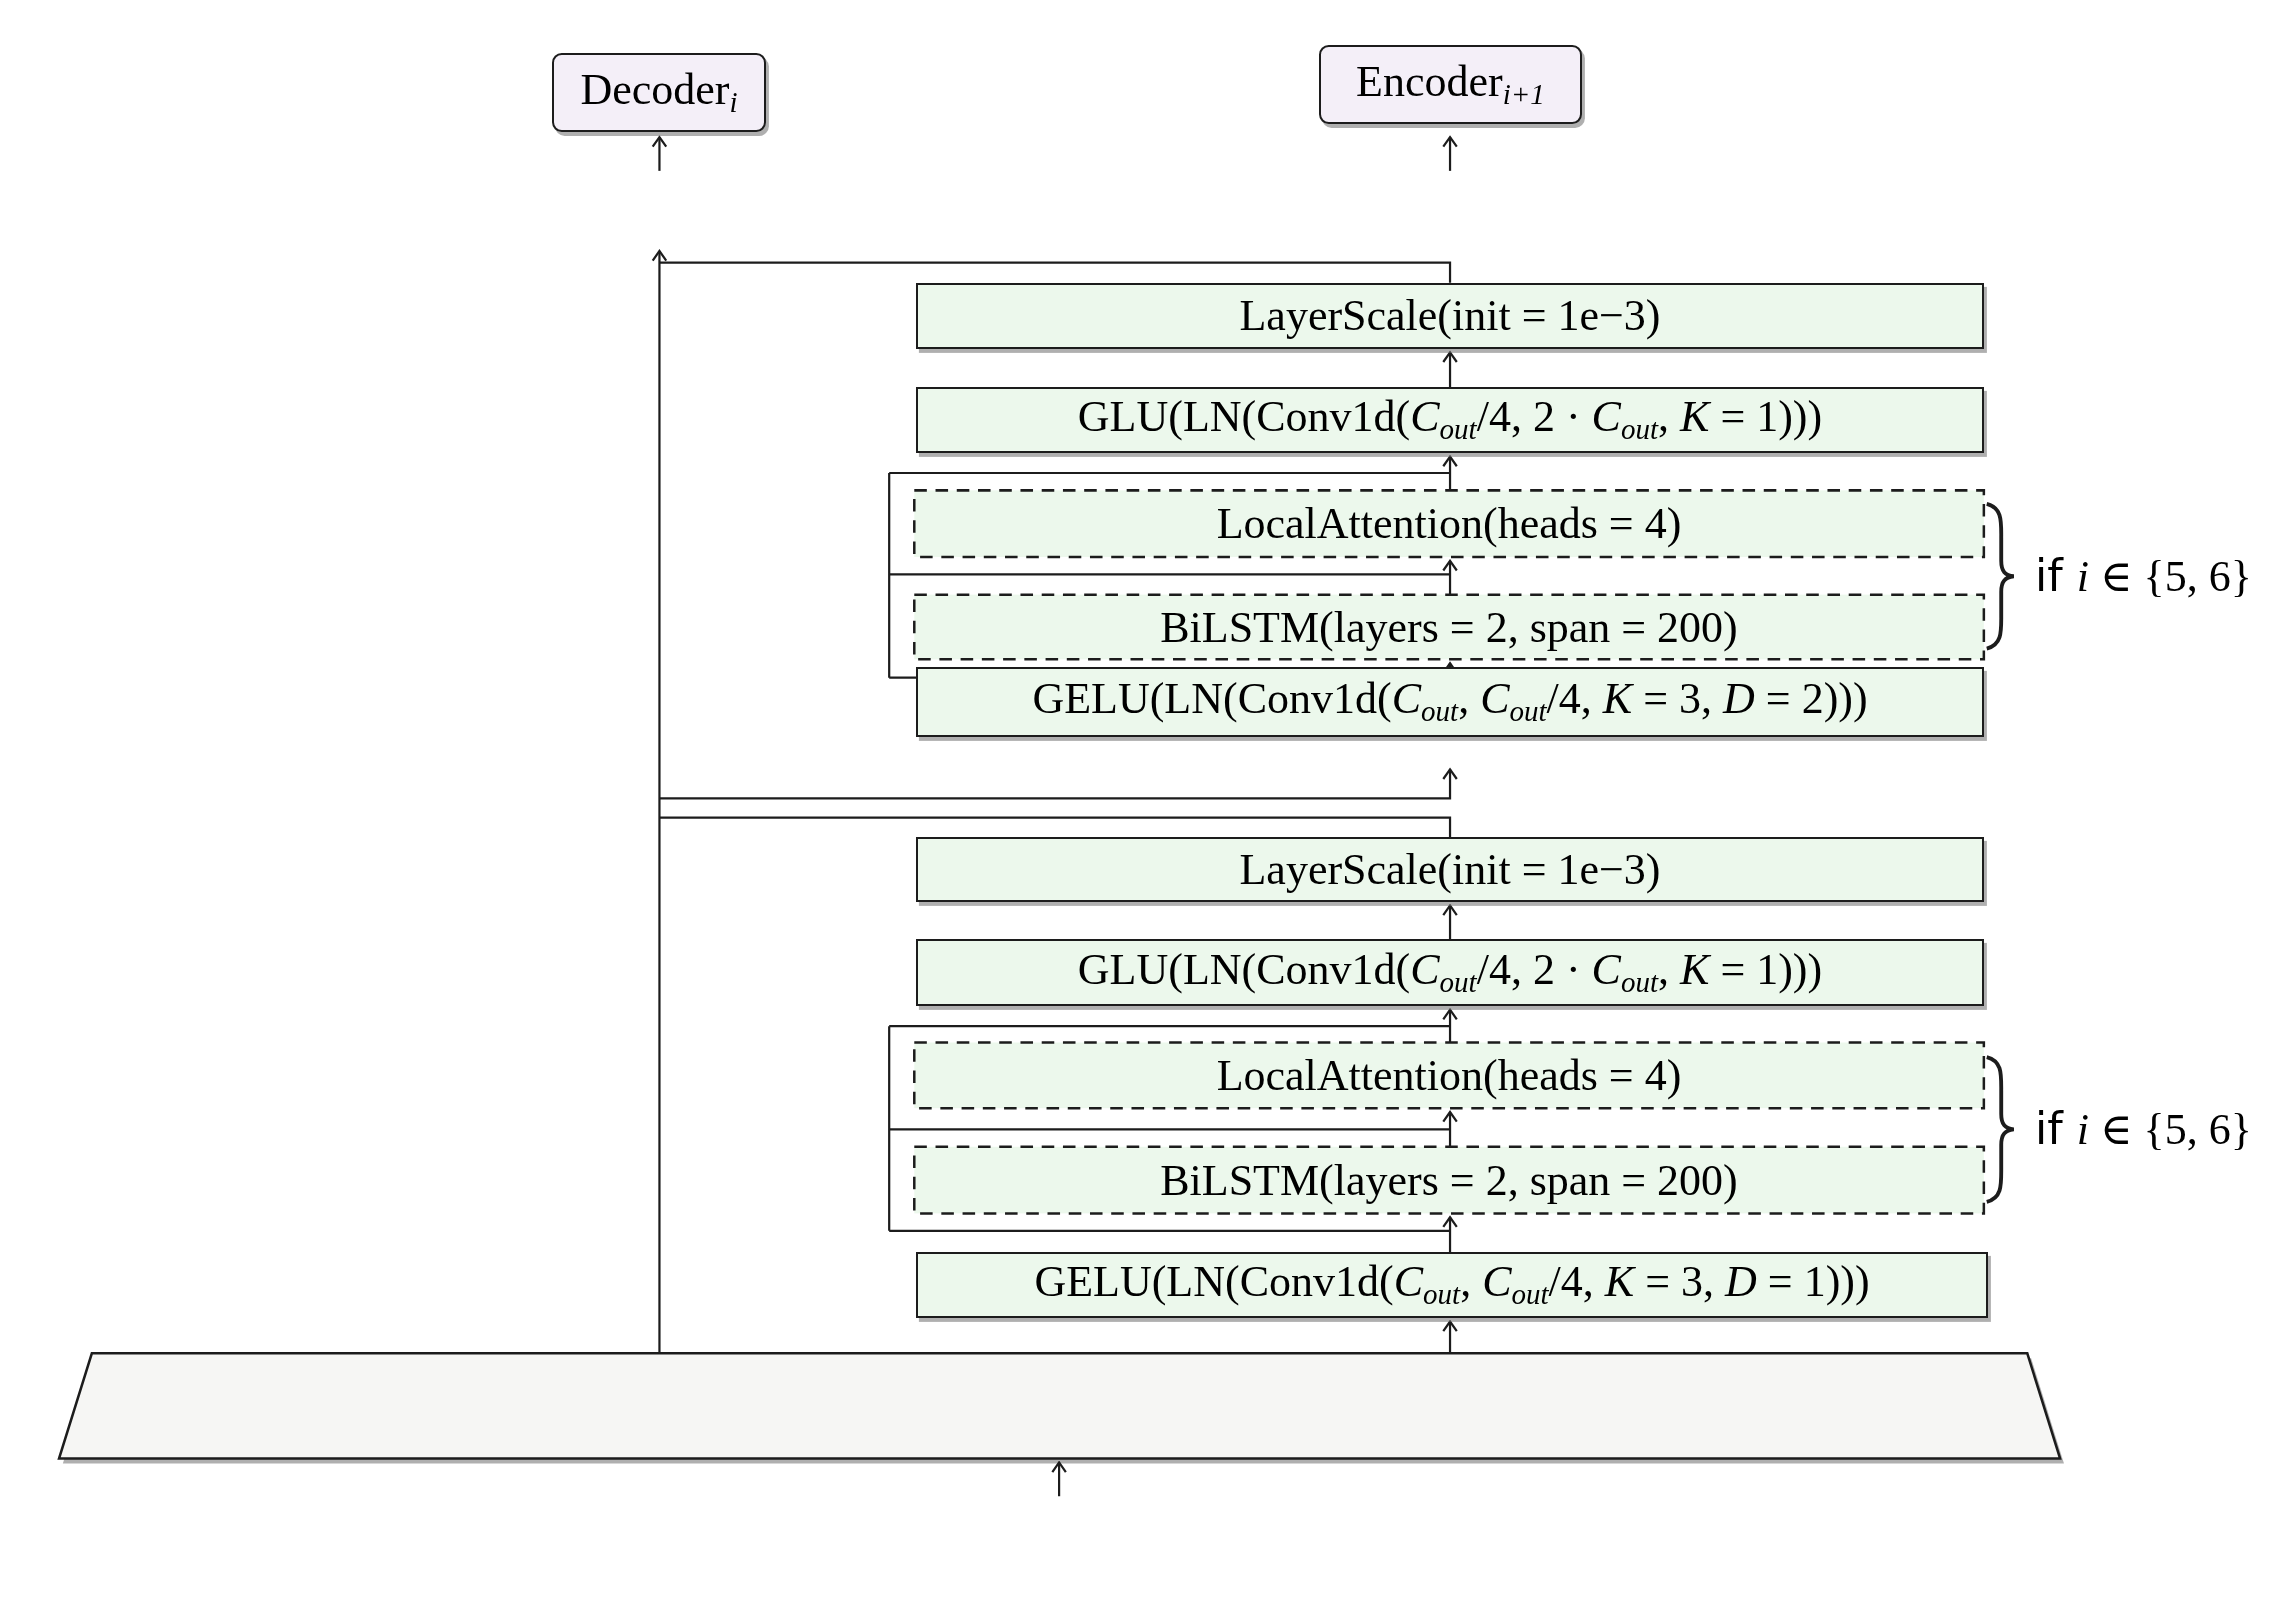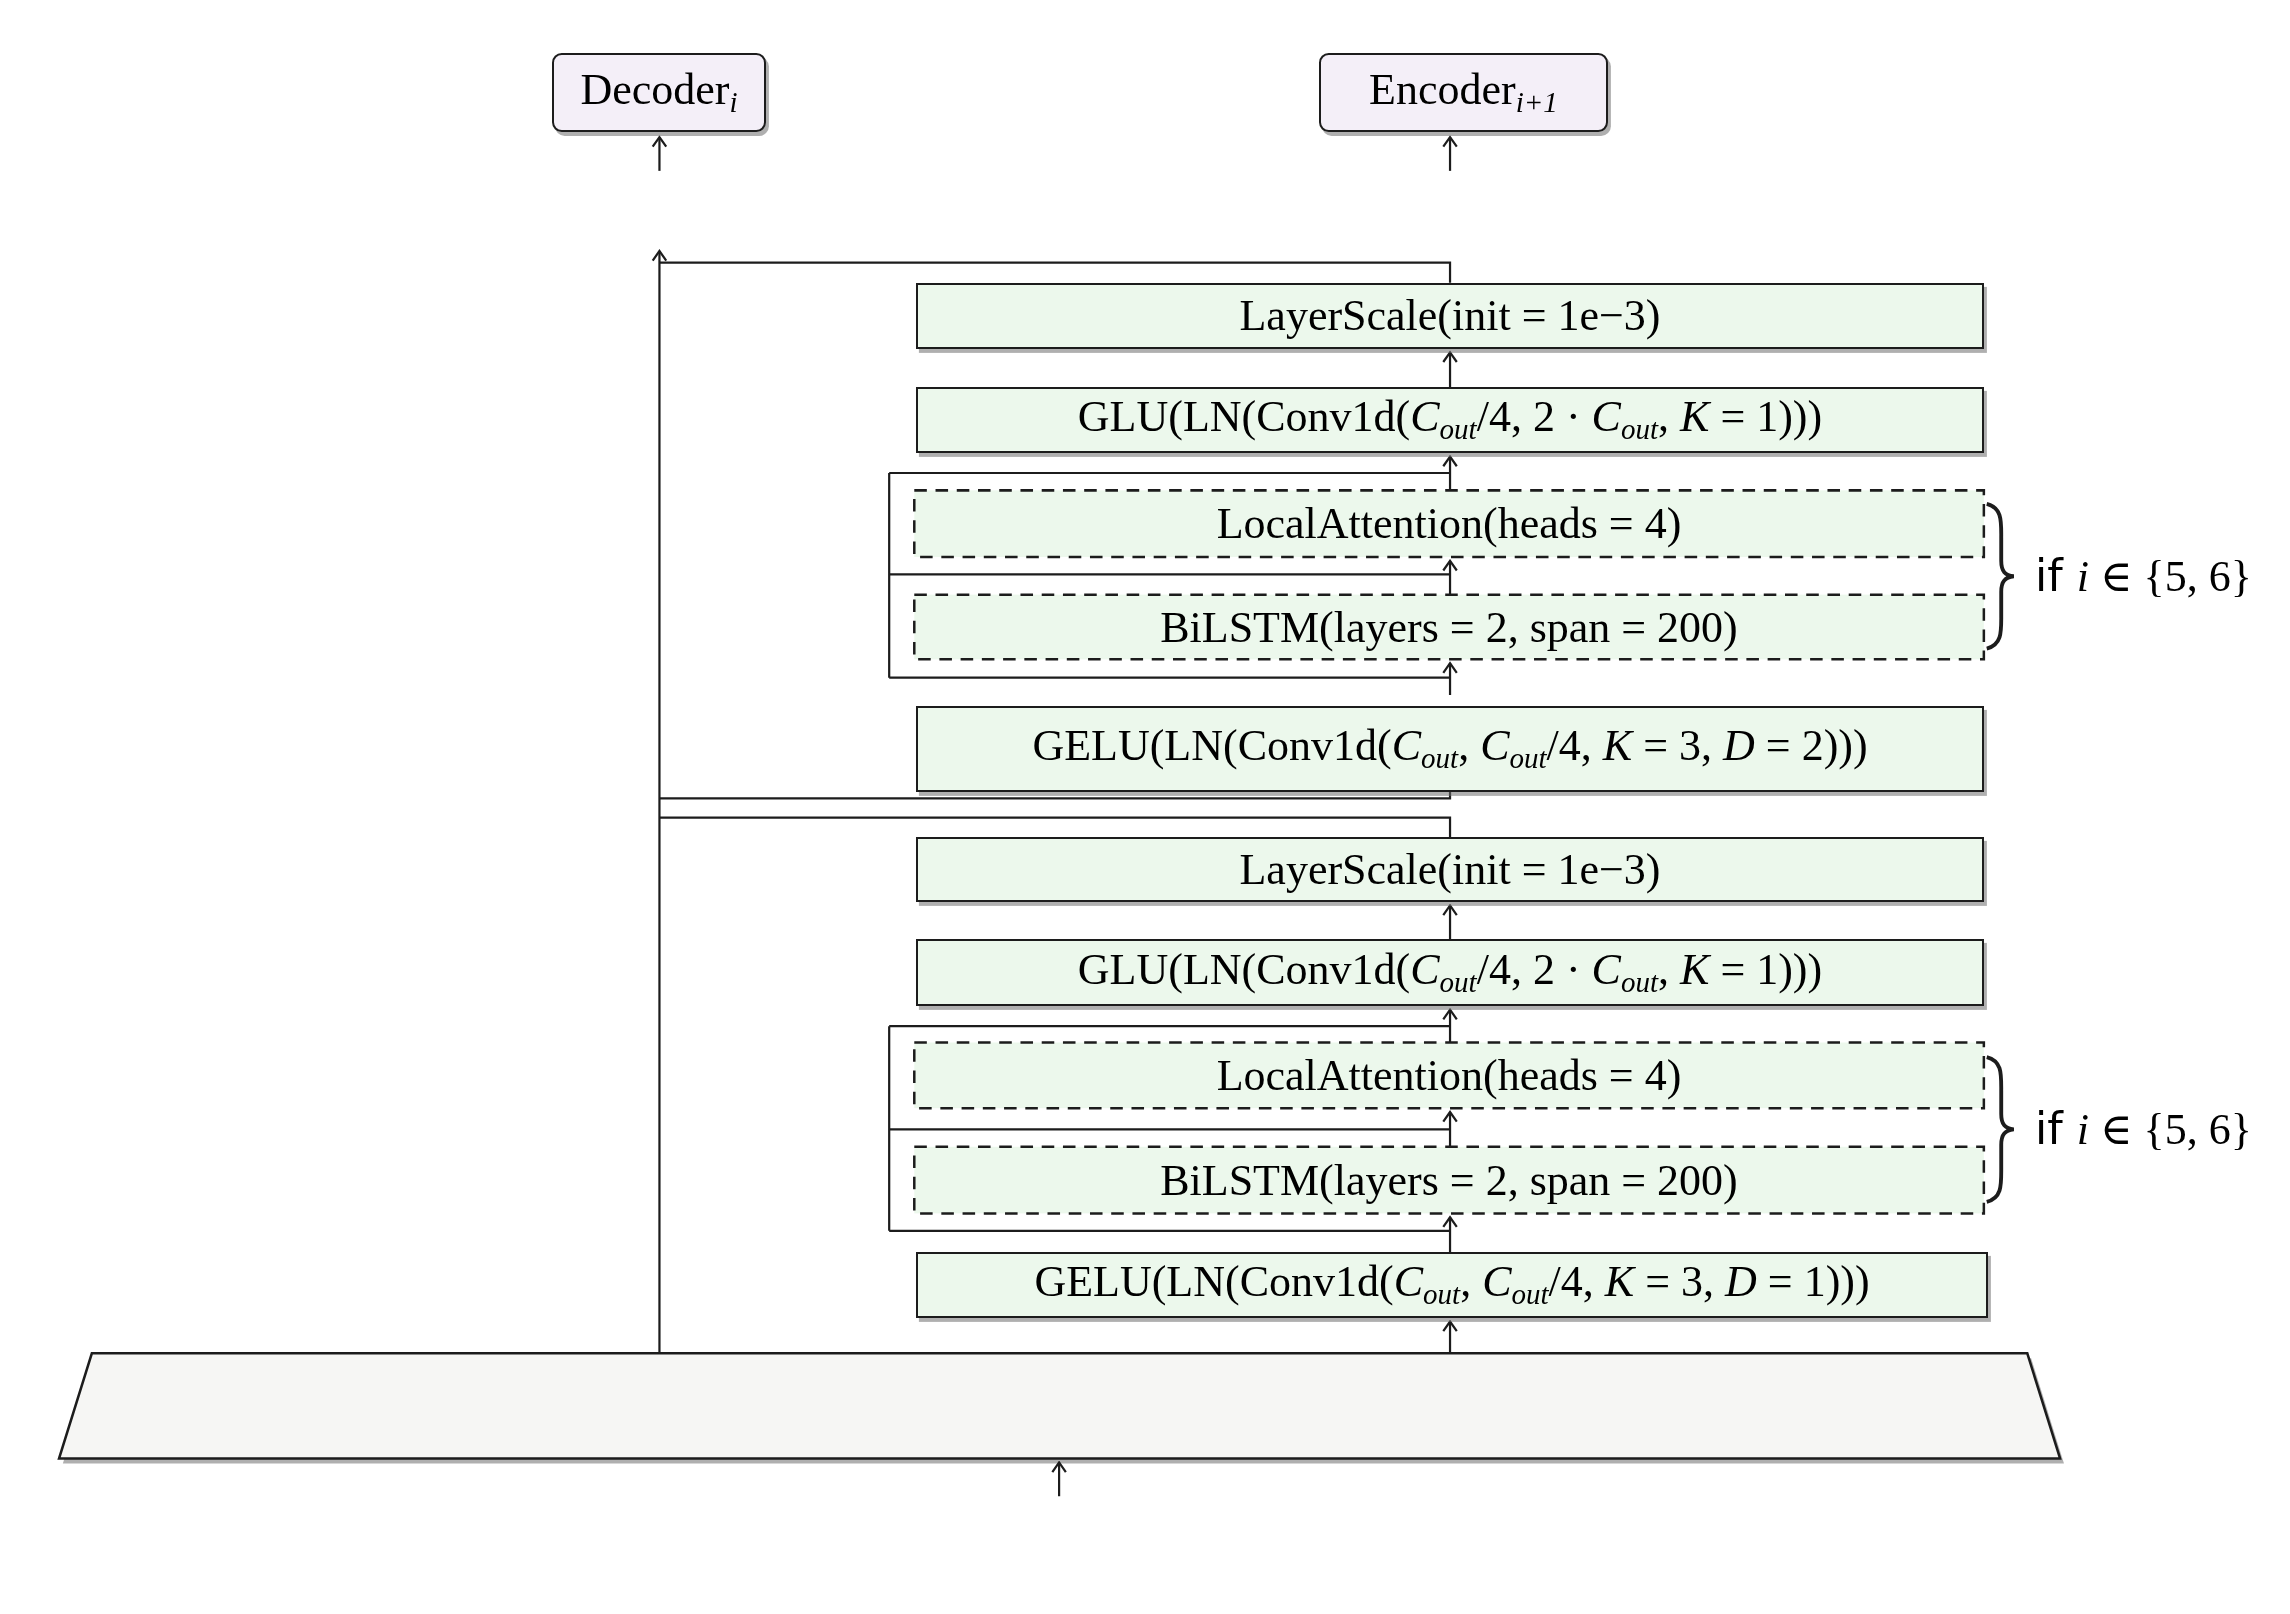--- a/index.html
+++ b/index.html
@@ -84,38 +84,38 @@
     <rect class="cond-rect" x="947" y="1080" width="1108" height="68"></rect>
     <rect class="cond-rect" x="947" y="1188" width="1108" height="69"></rect>
 
     <path class="brace" d="M2058,522 C2074,526 2073,540 2073,557 L2073,581 C2073,592 2077,596 2086,597 C2077,598 2073,602 2073,613 L2073,637 C2073,654 2074,668 2058,672"></path>
     <path class="brace" d="M2058,1095 C2074,1099 2073,1113 2073,1130 L2073,1154 C2073,1165 2077,1169 2086,1170 C2077,1171 2073,1175 2073,1186 L2073,1210 C2073,1227 2074,1241 2058,1245"></path>
   </svg>
 
   <div class="box solid rounded" style="left:552px;top:53px;width:214px;height:79px;">
     <span><span class="seg-rm">Decoder</span><span class="seg-sub">i</span></span>
   </div>
-  <div class="box solid rounded" style="left:1319px;top:53px;width:289px;height:79px;justify-content:center;">
+  <div class="box solid rounded" style="left:1319px;top:45px;width:263px;height:79px;justify-content:center;">
     <span><span class="seg-rm">Encoder</span><span class="seg-sub">i+1</span></span>
   </div>
 
 
   <div class="box solid green" style="left:916px;top:283px;width:1068px;height:66px;">
     <span><span class="seg-rm">LayerScale(init = 1e−3)</span></span>
   </div>
   <div class="box solid green" style="left:916px;top:387px;width:1068px;height:66px;">
     <span><span class="seg-rm">GLU(LN(Conv1d(</span><span class="seg-it">C</span><span class="seg-sub">out</span><span class="seg-rm">/4, 2 · </span><span class="seg-it">C</span><span class="seg-sub">out</span><span class="seg-rm">, </span><span class="seg-it">K</span><span class="seg-rm"> = 1)))</span></span>
   </div>
   <div class="box plain" style="left:914px;top:490px;width:1070px;height:67px;">
     <span><span class="seg-rm">LocalAttention(heads = 4)</span></span>
   </div>
   <div class="box plain" style="left:914px;top:595px;width:1070px;height:65px;">
     <span><span class="seg-rm">BiLSTM(layers = 2, span = 200)</span></span>
   </div>
-  <div class="box solid green" style="left:916px;top:706px;width:1068px;height:86px;">
+  <div class="box solid green" style="left:916px;top:667px;width:1068px;height:70px;">
     <span><span class="seg-rm">GELU(LN(Conv1d(</span><span class="seg-it">C</span><span class="seg-sub">out</span><span class="seg-rm">, </span><span class="seg-it">C</span><span class="seg-sub">out</span><span class="seg-rm">/4, </span><span class="seg-it">K</span><span class="seg-rm"> = 3, </span><span class="seg-it">D</span><span class="seg-rm"> = 2)))</span></span>
   </div>
 
   <div class="box solid green" style="left:916px;top:837px;width:1068px;height:65px;">
     <span><span class="seg-rm">LayerScale(init = 1e−3)</span></span>
   </div>
   <div class="box solid green" style="left:916px;top:939px;width:1068px;height:67px;">
     <span><span class="seg-rm">GLU(LN(Conv1d(</span><span class="seg-it">C</span><span class="seg-sub">out</span><span class="seg-rm">/4, 2 · </span><span class="seg-it">C</span><span class="seg-sub">out</span><span class="seg-rm">, </span><span class="seg-it">K</span><span class="seg-rm"> = 1)))</span></span>
   </div>
   <div class="box plain" style="left:914px;top:1043px;width:1070px;height:66px;">

